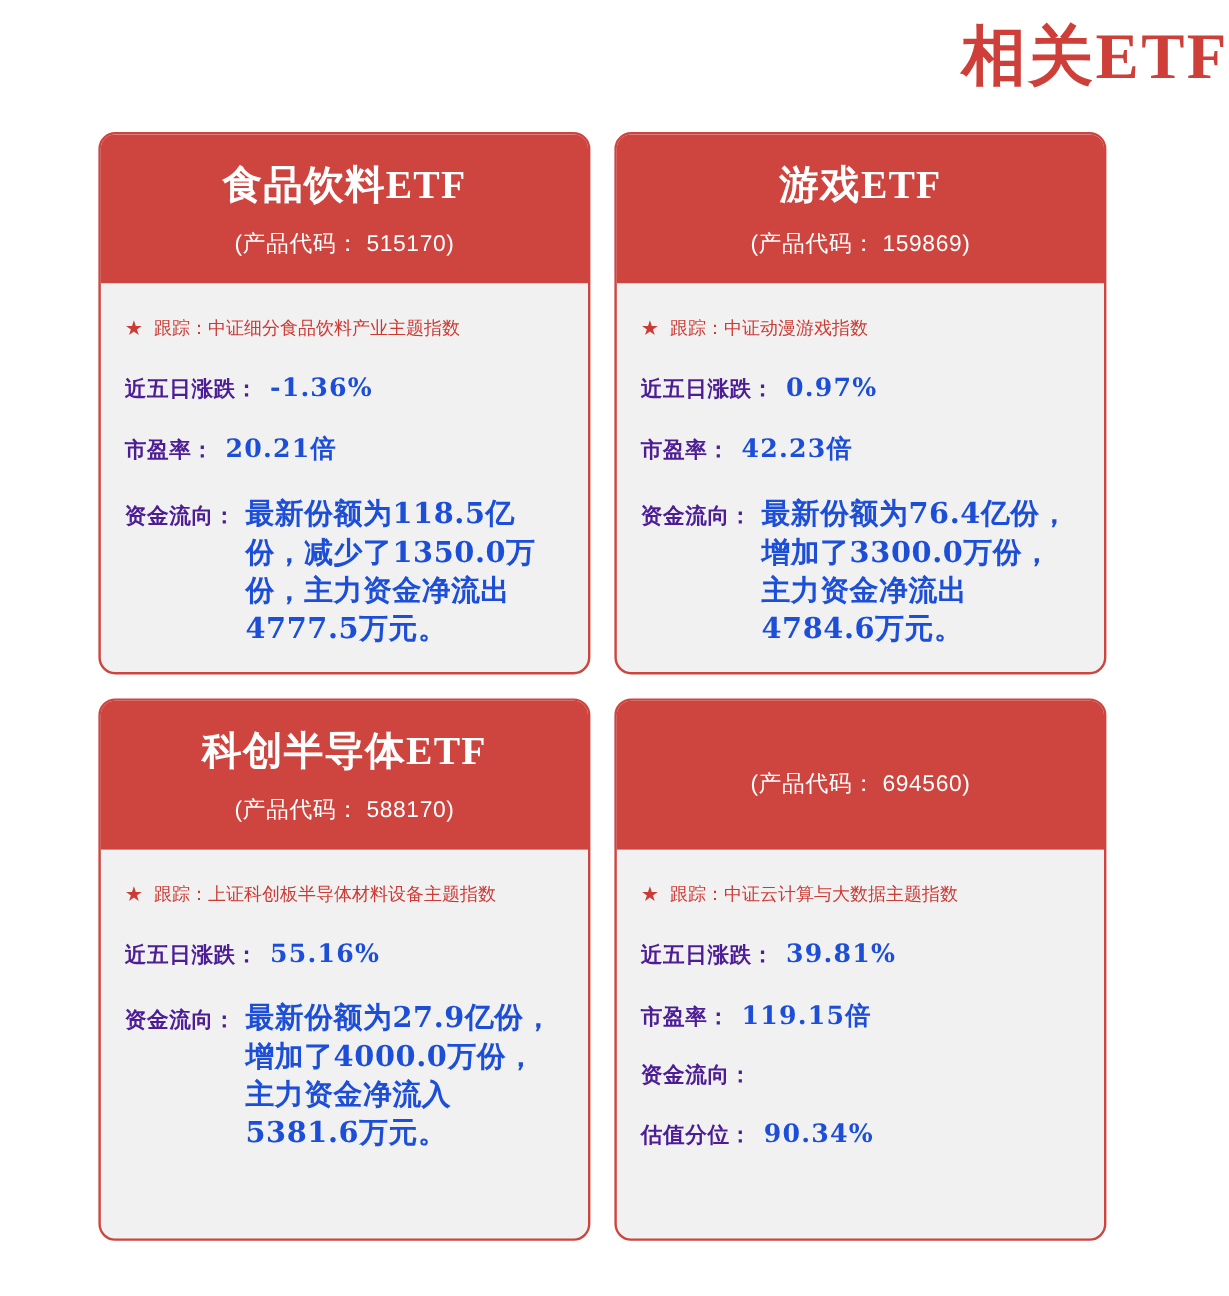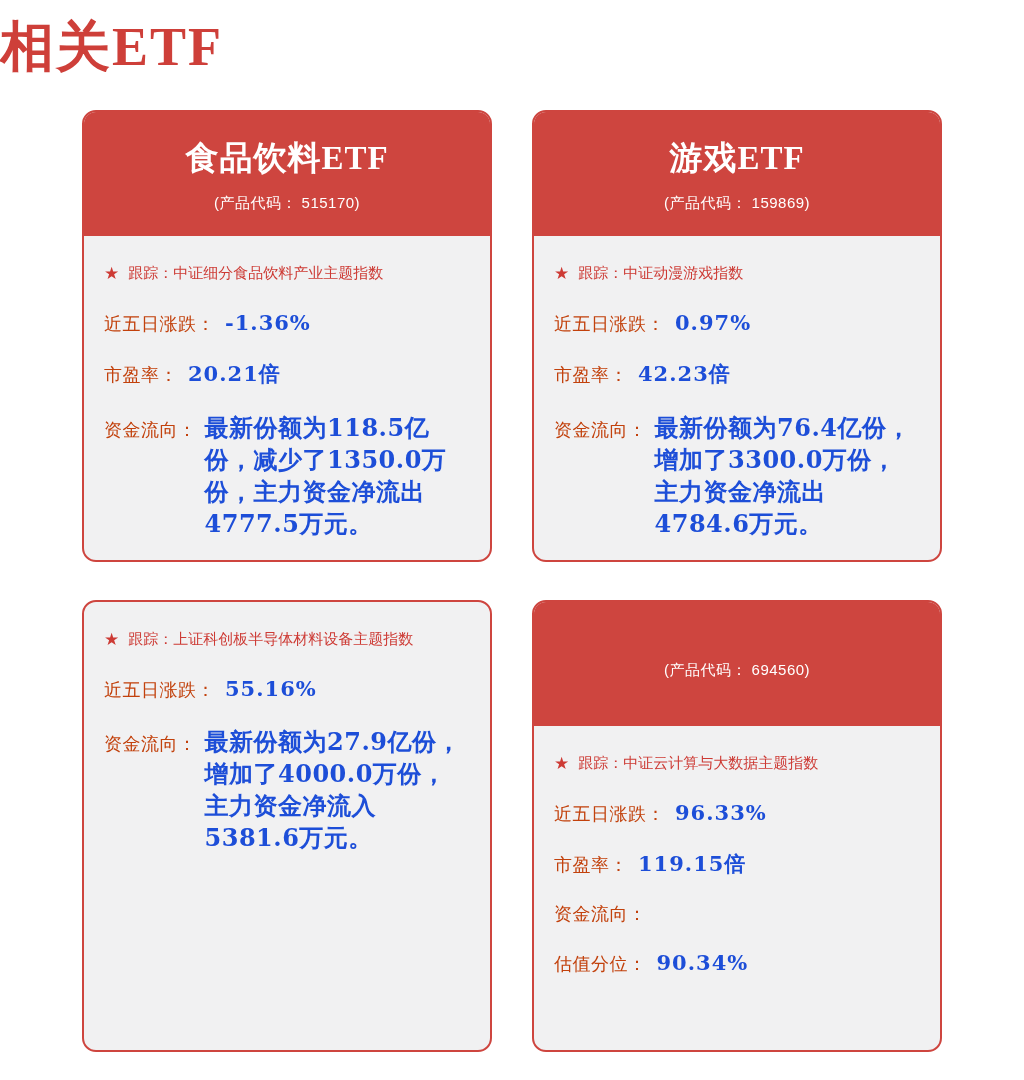--- a/index.html
+++ b/index.html
@@ -3,36 +3,37 @@
 <meta charset="utf-8">
 <style>
   html,body{margin:0;padding:0;}
   body{
     width:1024px;height:1080px;
     background:#ffffff;
     font-family:"Liberation Sans", sans-serif;
     -webkit-font-smoothing:antialiased;
   }
   .page-title{
-    text-align:left;
+    text-align:right;
     color:#ce3f39;
     font-family:"Liberation Serif", serif;
     font-weight:bold;
     font-size:54px;
     line-height:70px;
     margin:12px 0 28px 0;
     letter-spacing:2px;
   }
   .cards-grid{
     width:860px;
     margin:0 auto;
     display:grid;
     grid-template-columns:410px 410px;
     column-gap:40px;
     row-gap:38px;
+    gap:20px;
   }
   .card{
     height:452px;
     box-sizing:border-box;
     border:2px solid #ce453f;
     border-radius:14px;
     background:#f1f1f2;
     overflow:hidden;
   }
   .card-header{
@@ -45,21 +46,21 @@
     color:#ffffff;
   }
   .etf-name{
     margin:0;
     font-family:"Liberation Serif", serif;
     font-weight:bold;
     font-size:33px;
     letter-spacing:1px;
   }
   .etf-code{
-    font-size:15px;
+    font-size:19px;
     margin-top:13px;
     letter-spacing:0.5px;
   }
   .card-body{
     padding:20px 20px 0 20px;
   }
   .track-row{
     display:flex;
     align-items:center;
     color:#cd3a34;
@@ -71,22 +72,22 @@
     margin-right:9px;
     line-height:1;
   }
   .stat-row{
     display:flex;
     align-items:baseline;
     margin-bottom:24px;
   }
   .stat-label{
     font-size:18px;
-    font-weight:normal;
-    color:#c2410c;
+    font-weight:bold;
+    color:#4c1d95;
     white-space:nowrap;
     letter-spacing:0.5px;
   }
   .stat-value{
     font-family:"DejaVu Serif","Liberation Serif",serif;
     font-weight:bold;
     color:#1d4ed8;
     font-size:21px;
     margin-left:10px;
     letter-spacing:1px;
@@ -159,20 +160,24 @@
         <span class="stat-value">最新份额为76.4亿份，增加了3300.0万份，主力资金净流出4784.6万元。</span>
       </div>
       <div class="stat-row">
         <span class="stat-label">估值分位：</span>
         <span class="stat-value">61.06%</span>
       </div>
     </div>
   </section>
 
   <section class="card">
+    <header class="card-header">
+      <h2 class="etf-name">科创半导体ETF</h2>
+      <div class="etf-code">(产品代码： 588170)</div>
+    </header>
     <div class="card-body">
       <div class="track-row">
         <span class="star">★</span>
         <span class="track-label">跟踪：</span>
         <span class="track-index">上证科创板半导体材料设备主题指数</span>
       </div>
       <div class="stat-row">
         <span class="stat-label">近五日涨跌：</span>
         <span class="stat-value">55.16%</span>
       </div>
@@ -188,21 +193,21 @@
       <div class="etf-code">(产品代码： 694560)</div>
     </header>
     <div class="card-body">
       <div class="track-row">
         <span class="star">★</span>
         <span class="track-label">跟踪：</span>
         <span class="track-index">中证云计算与大数据主题指数</span>
       </div>
       <div class="stat-row">
         <span class="stat-label">近五日涨跌：</span>
-        <span class="stat-value">96.33%</span>
+        <span class="stat-value">39.81%</span>
       </div>
       <div class="stat-row">
         <span class="stat-label">市盈率：</span>
         <span class="stat-value">119.15倍</span>
       </div>
       <div class="stat-row flow">
         <span class="stat-label">资金流向：</span>
       </div>
       <div class="stat-row">
         <span class="stat-label">估值分位：</span>

